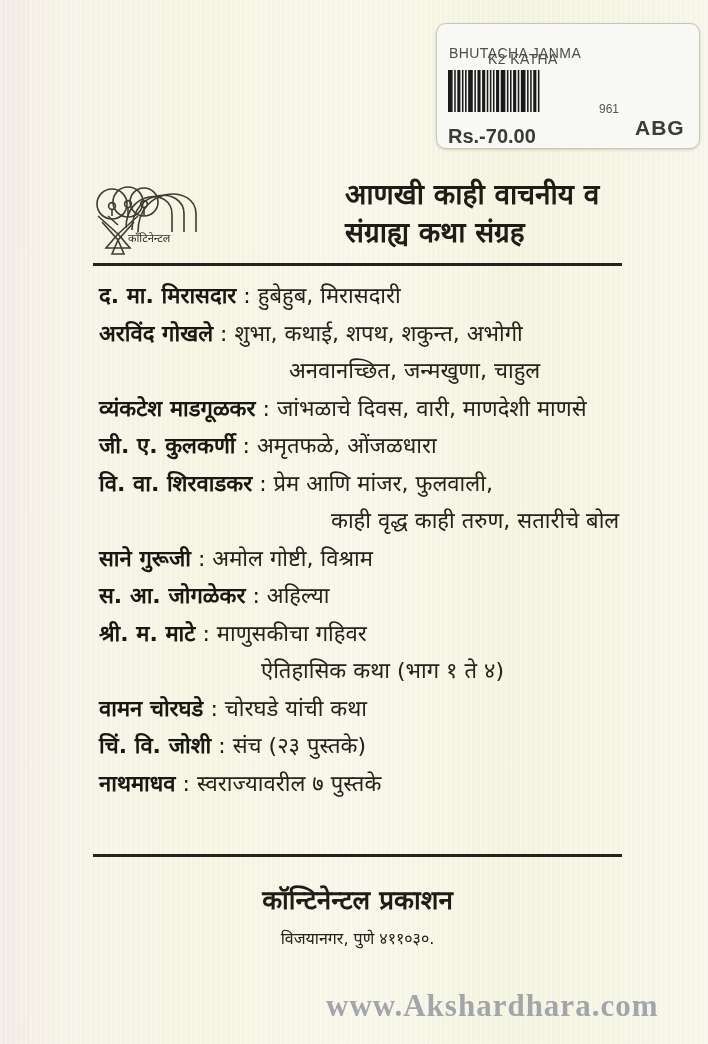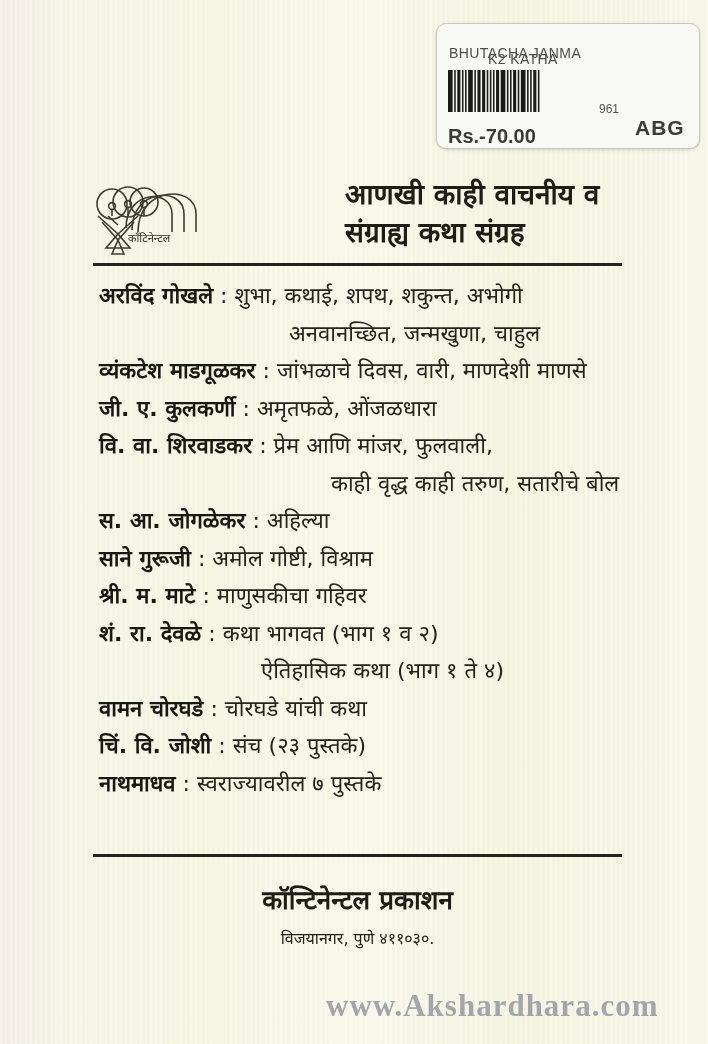--- a/index.html
+++ b/index.html
@@ -118,30 +118,30 @@
   </div>
 
   <div class="header-title">
     <div>आणखी काही वाचनीय व</div>
     <div>संग्राह्य कथा संग्रह</div>
   </div>
 
   <div class="rule rule-top"></div>
 
   <div class="book-list" id="book-list">
+      <div class="book-row" style="padding-left: 0px;"><span class="author">द. मा. मिरासदार</span><span class="sep"> : </span><span class="titles">हुबेहुब, मिरासदारी</span></div>
       <div class="book-row" style="padding-left: 0px;"><span class="author">अरविंद गोखले</span><span class="sep"> : </span><span class="titles">शुभा, कथाई, शपथ, शकुन्त, अभोगी</span></div>
       <div class="book-row" style="padding-left: 190px;"><span class="titles">अनवानच्छित, जन्मखुणा, चाहुल</span></div>
       <div class="book-row" style="padding-left: 0px;"><span class="author">व्यंकटेश माडगूळकर</span><span class="sep"> : </span><span class="titles">जांभळाचे दिवस, वारी, माणदेशी माणसे</span></div>
       <div class="book-row" style="padding-left: 0px;"><span class="author">जी. ए. कुलकर्णी</span><span class="sep"> : </span><span class="titles">अमृतफळे, ओंजळधारा</span></div>
       <div class="book-row" style="padding-left: 0px;"><span class="author">वि. वा. शिरवाडकर</span><span class="sep"> : </span><span class="titles">प्रेम आणि मांजर, फुलवाली,</span></div>
       <div class="book-row" style="padding-left: 232px;"><span class="titles">काही वृद्ध काही तरुण, सतारीचे बोल</span></div>
+      <div class="book-row" style="padding-left: 0px;"><span class="author">साने गुरूजी</span><span class="sep"> : </span><span class="titles">अमोल गोष्टी, विश्राम</span></div>
       <div class="book-row" style="padding-left: 0px;"><span class="author">स. आ. जोगळेकर</span><span class="sep"> : </span><span class="titles">अहिल्या</span></div>
-      <div class="book-row" style="padding-left: 0px;"><span class="author">साने गुरूजी</span><span class="sep"> : </span><span class="titles">अमोल गोष्टी, विश्राम</span></div>
       <div class="book-row" style="padding-left: 0px;"><span class="author">श्री. म. माटे</span><span class="sep"> : </span><span class="titles">माणुसकीचा गहिवर</span></div>
-      <div class="book-row" style="padding-left: 0px;"><span class="author">शं. रा. देवळे</span><span class="sep"> : </span><span class="titles">कथा भागवत (भाग १ व २)</span></div>
       <div class="book-row" style="padding-left: 162px;"><span class="titles">ऐतिहासिक कथा (भाग १ ते ४)</span></div>
       <div class="book-row" style="padding-left: 0px;"><span class="author">वामन चोरघडे</span><span class="sep"> : </span><span class="titles">चोरघडे यांची कथा</span></div>
       <div class="book-row" style="padding-left: 0px;"><span class="author">चिं. वि. जोशी</span><span class="sep"> : </span><span class="titles">संच (२३ पुस्तके)</span></div>
       <div class="book-row" style="padding-left: 0px;"><span class="author">नाथमाधव</span><span class="sep"> : </span><span class="titles">स्वराज्यावरील ७ पुस्तके</span></div>
     </div>
 
   <div class="rule rule-bottom"></div>
 
   <div class="footer">
     <div class="publisher">कॉन्टिनेन्टल प्रकाशन</div>

